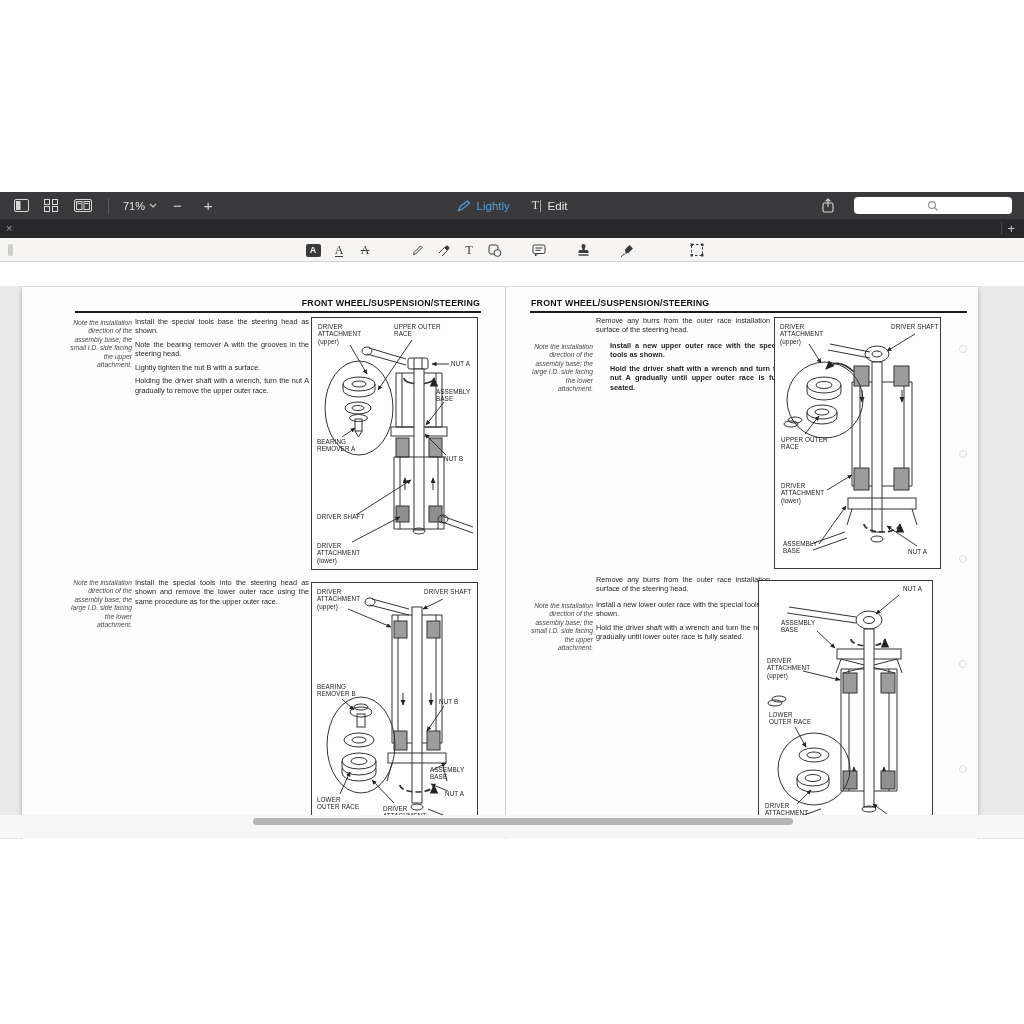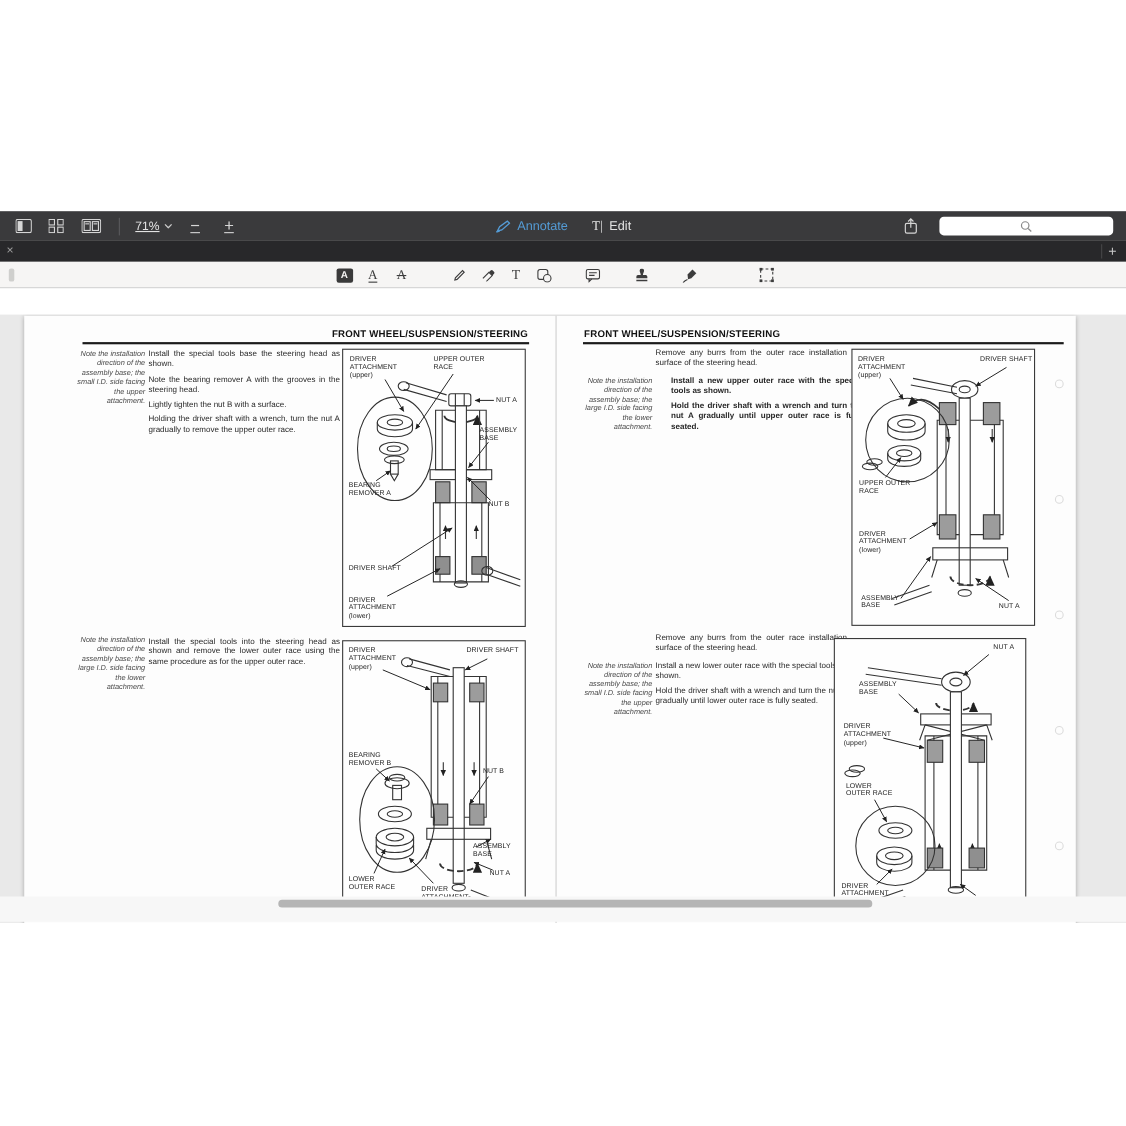--- a/index.html
+++ b/index.html
@@ -2,21 +2,21 @@
 <html><head>
 <meta charset="utf-8">
 <style>
   * { margin:0; padding:0; box-sizing:border-box; }
   html,body { width:1024px; height:1024px; background:#fff; font-family:"Liberation Sans", sans-serif; overflow:hidden; }
   .app { position:absolute; left:0; top:192px; width:1024px; height:646px; }
 
   
   .toolbar { position:absolute; left:0; top:0; width:1024px; height:27px; background:#3a3a3c; display:flex; align-items:center; }
   .tb-left { display:flex; align-items:center; gap:10px; padding-left:14px; }
-  .tb-btn { display:flex; align-items:center; justify-content:flex-start; height:20px; min-width:20px; border-radius:3px; cursor:default; color:#d6d6d6;text-decoration:underline; }
+  .tb-btn { display:flex; align-items:center; justify-content:flex-start; height:20px; min-width:20px; border-radius:3px; cursor:default; color:#d6d6d6; }
   .tb-sep { width:1px; height:16px; background:#5a5a5c; margin:0 4px; }
   .zoom-label { color:#e3e3e3; font-size:11px; display:flex; align-items:center; gap:4px; }
   .pm { color:#d6d6d6; font-size:15px; line-height:1; padding:0 6px; }
   .tb-center { position:absolute; left:50%; top:0; height:27px; transform:translateX(-50%); display:flex; align-items:center; gap:22px; }
   .mode-tab { display:flex; align-items:center; gap:6px; font-size:11.5px; color:#e3e3e3; }
   .mode-tab.active { color:#549bd5; }
   .tb-right { position:absolute; right:12px; top:0; height:27px; display:flex; align-items:center; gap:12px; }
   .searchbox { width:158px; height:17px; background:#fff; border:none; border-radius:4px; position:relative; }
   .searchbox input { position:absolute; inset:0; width:100%; height:100%; border:none; border-radius:4px; background:transparent; font-size:10px; padding:0 8px; outline:none; }
   .searchbox .mag { position:absolute; left:50%; top:50%; transform:translate(-50%,-50%); pointer-events:none; }
@@ -103,21 +103,21 @@
       <div class="tb-btn pm">−</div>
       <div class="tb-btn pm">+</div>
     </div>
 
     <div class="tb-center">
       <div class="mode-tab active">
         <svg width="14" height="12" viewBox="0 0 14 12">
             <path d="M2,10 L4,6 L11,1 L13,3 L6,9 Z" fill="none" stroke="#549bd5" stroke-width="1.2"></path>
             <path d="M1,11 L4,10" stroke="#549bd5" stroke-width="1.2"></path>
           </svg>
-        <span>Annotate</span>
+        <span>Lightly</span>
       </div>
       <div class="mode-tab">
         <span style="font-family:'Liberation Serif',serif; font-size:12px;">T|</span>
         <span>Edit</span>
       </div>
     </div>
 
     <div class="tb-right">
       <div class="tb-btn">
         <svg width="12" height="15" viewBox="0 0 12 15">

